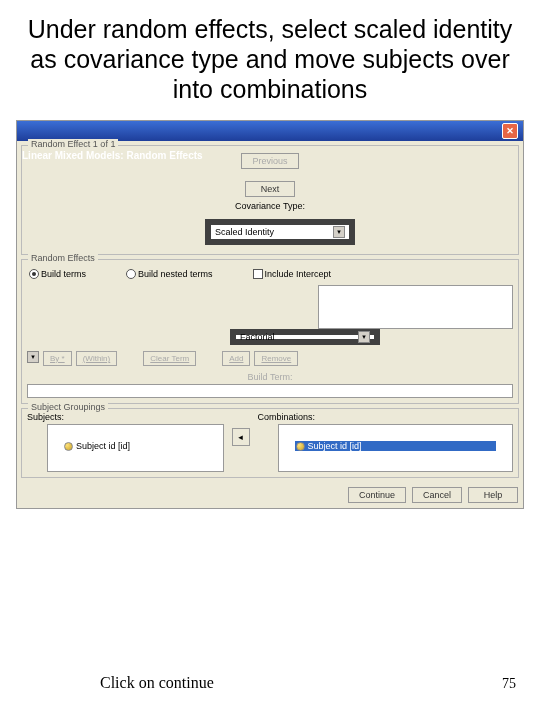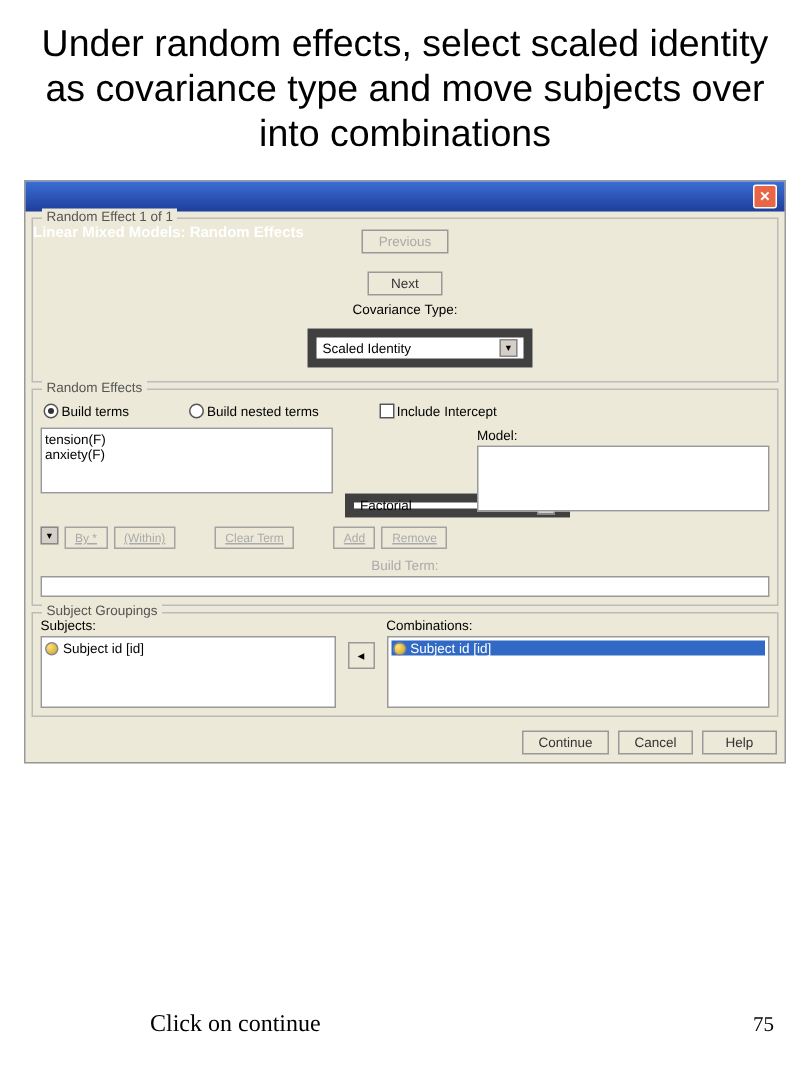--- a/index.html
+++ b/index.html
@@ -22,21 +22,21 @@
   .radio.checked::after { content: ""; width: 4px; height: 4px; background: #333; border-radius: 50%; }
   .checkbox { width: 10px; height: 10px; border: 1px solid #555; background: #fff; }
   .cols { display: flex; gap: 8px; align-items: flex-start; }
   .label { font-size: 9px; margin-bottom: 2px; }
   .listbox { background: #fff; border: 1px solid #999; height: 44px; padding: 2px; font-size: 9px; overflow: hidden; }
   .interaction-sel { width: 80px; margin-top: 4px; }
   .term-row { display: flex; gap: 4px; margin-top: 6px; }
   .small-btn { background: #ece9d8; border: 1px solid #a3a3a3; padding: 2px 6px; font-size: 8px; color: #aaa; text-decoration: underline; }
   .build-term-box { background: #fff; border: 1px solid #999; height: 14px; margin-top: 2px; }
   .subj-cols { display: flex; gap: 8px; align-items: flex-start; }
-  .subj-list { background: #fff; border: 1px solid #999; height: 48px; padding: 2px; font-size: 9px; }
+  .subj-list { background: #fff; border: 1px solid #999; height: 48px; padding: 16px; font-size: 9px; margin-left: 20px; }
   .subj-item { display: flex; align-items: center; gap: 3px; }
   .subj-item.selected { background: #316ac5; color: #fff; padding: 0 1px; }
   .dot-icon { width: 9px; height: 9px; border: 1px solid #888; border-radius: 50%; background: radial-gradient(circle at 30% 30%, #ffe27a, #c9a227); flex-shrink: 0; }
   .arrow-btn { width: 18px; height: 18px; background: #ece9d8; border: 1px solid #999; display: flex; align-items: center; justify-content: center; font-size: 9px; margin-top: 16px; }
   .bottom-btns { display: flex; justify-content: flex-end; gap: 6px; padding: 5px; }
   .footer-text { position: absolute; bottom: 28px; left: 100px; font-family: "Times New Roman", serif; font-size: 16px; }
   .page-num { position: absolute; bottom: 28px; right: 24px; font-family: "Times New Roman", serif; font-size: 14px; }
   .spacer { flex: 1; }
   .dd-arrow { width:12px; height:12px; background:#d4d0c8; border:1px solid #888; display:flex; align-items:center; justify-content:center; font-size:7px; }
 </style>
@@ -79,34 +79,29 @@
         <span>Build nested terms</span>
       </div>
       <div class="check-item">
         <div class="checkbox"></div>
         <span>Include Intercept</span>
       </div>
     </div>
 
     <div class="cols">
       <div style="flex:1;">
-        <div class="listbox">
-          <div>tension(F)</div>
-          <div>anxiety(F)</div>
-        </div>
       </div>
       <div style="width:80px; text-align:center;">
         <div style="height:14px;"></div>
         <div class="select interaction-sel" style="margin:30px auto 0;">
           <span>Factorial</span>
           <div class="select-arrow">▾</div>
         </div>
       </div>
       <div style="flex:1;">
-        <div class="label">Model:</div>
         <div class="listbox"></div>
       </div>
     </div>
 
     <div class="term-row">
       <div class="dd-arrow">▾</div>
       <div class="small-btn">By *</div>
       <div class="small-btn">(Within)</div>
       <div style="width:18px;"></div>
       <div class="small-btn">Clear Term</div>

